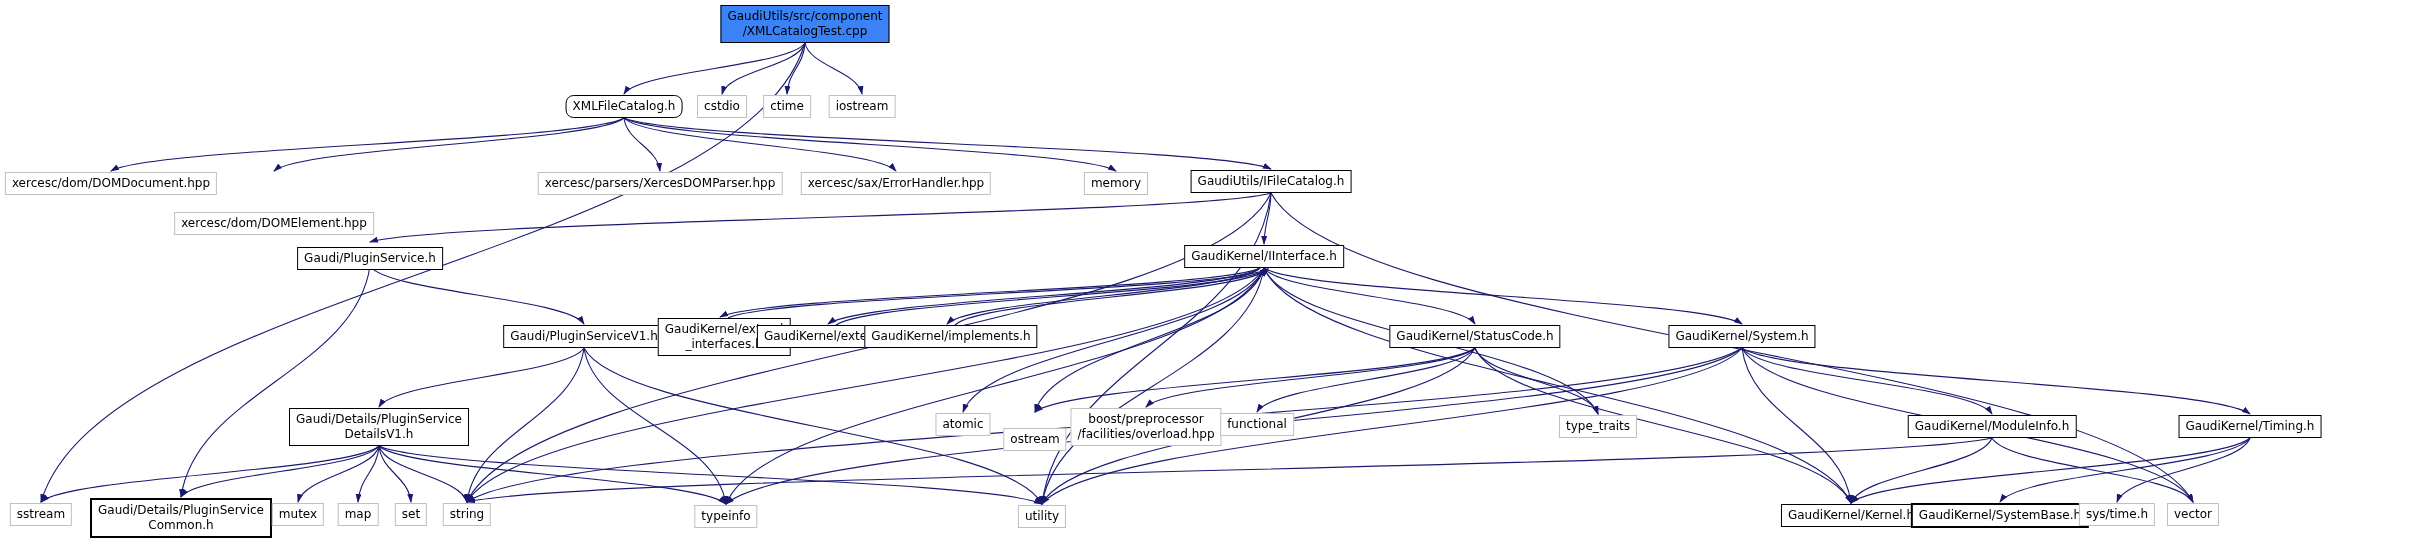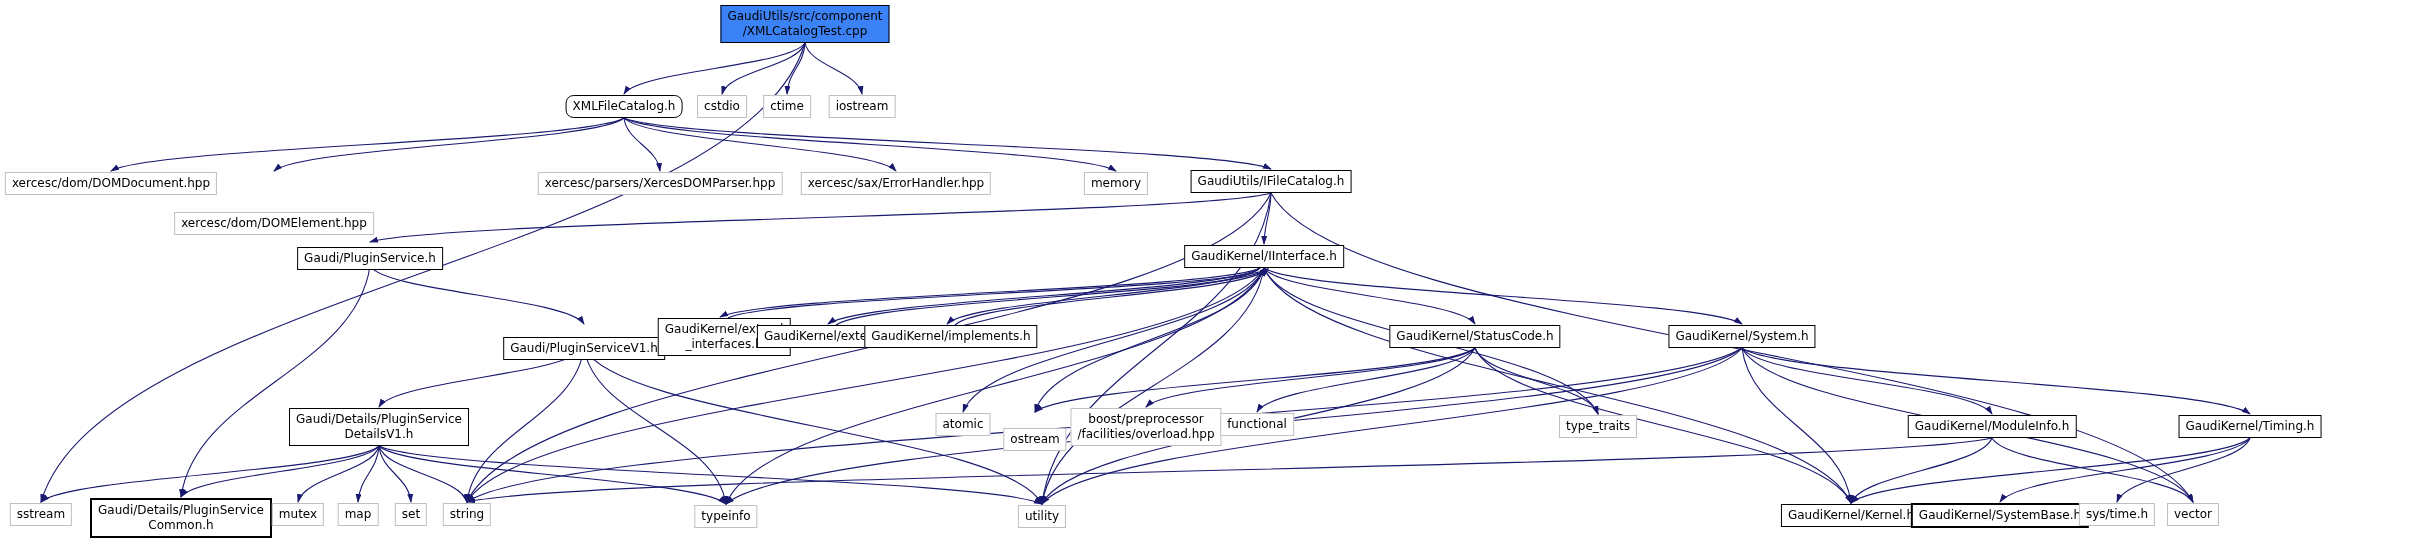--- a/index.html
+++ b/index.html
@@ -112,21 +112,21 @@
     <div class="node external" style="left: 787px; top: 95px;">ctime</div>
     <div class="node external" style="left: 862px; top: 95px;">iostream</div>
     <div class="node external" style="left: 111px; top: 172px;">xercesc/dom/DOMDocument.hpp</div>
     <div class="node external" style="left: 274px; top: 172px; margin-top: 40px;">xercesc/dom/DOMElement.hpp</div>
     <div class="node external" style="left: 660px; top: 172px;">xercesc/parsers/XercesDOMParser.hpp</div>
     <div class="node external" style="left: 896px; top: 172px;">xercesc/sax/ErrorHandler.hpp</div>
     <div class="node external" style="left: 1116px; top: 172px;">memory</div>
     <div class="node project" style="left: 1271px; top: 170px;">GaudiUtils/IFileCatalog.h</div>
     <div class="node project" style="left: 370px; top: 247px;">Gaudi/PluginService.h</div>
     <div class="node project" style="left: 1264px; top: 245px;">GaudiKernel/IInterface.h</div>
-    <div class="node project" style="left: 584px; top: 325px; margin-top: 12px;">Gaudi/PluginServiceV1.h</div>
+    <div class="node project" style="left: 584px; top: 325px;">Gaudi/PluginServiceV1.h</div>
     <div class="node project" style="left: 724px; top: 318px;">GaudiKernel/extend
 _interfaces.h</div>
     <div class="node project" style="left: 832px; top: 325px;">GaudiKernel/extends.h</div>
     <div class="node project" style="left: 951px; top: 325px;">GaudiKernel/implements.h</div>
     <div class="node project" style="left: 1475px; top: 325px;">GaudiKernel/StatusCode.h</div>
     <div class="node project" style="left: 1742px; top: 325px;">GaudiKernel/System.h</div>
     <div class="node project" style="left: 379px; top: 408px;">Gaudi/Details/PluginService
 DetailsV1.h</div>
     <div class="node external" style="left: 963px; top: 413px;">atomic</div>
     <div class="node external" style="left: 1035px; top: 428px;">ostream</div>

